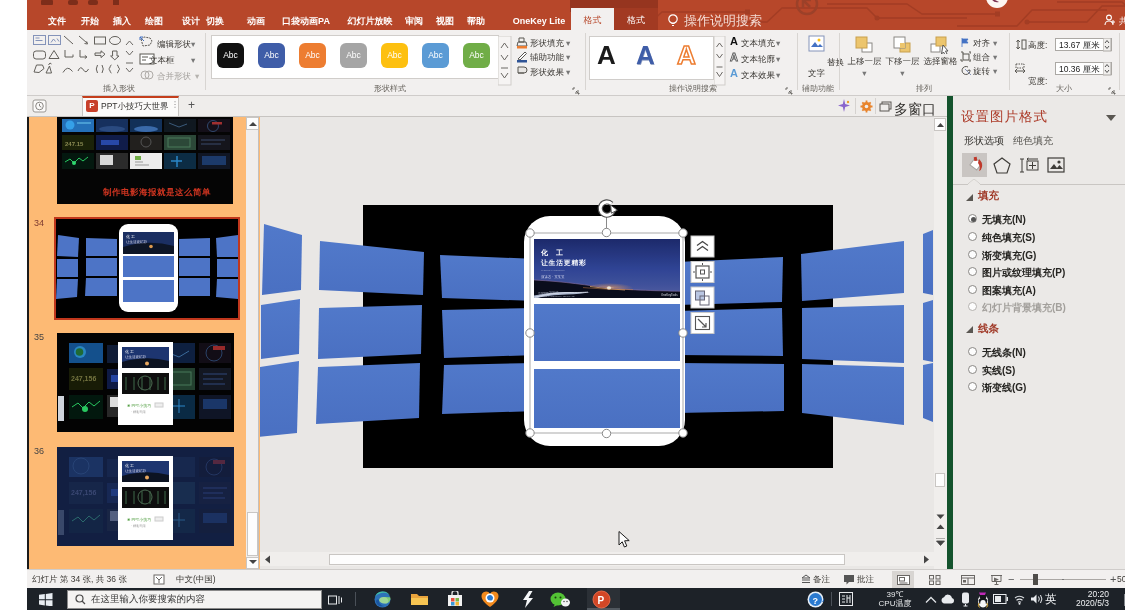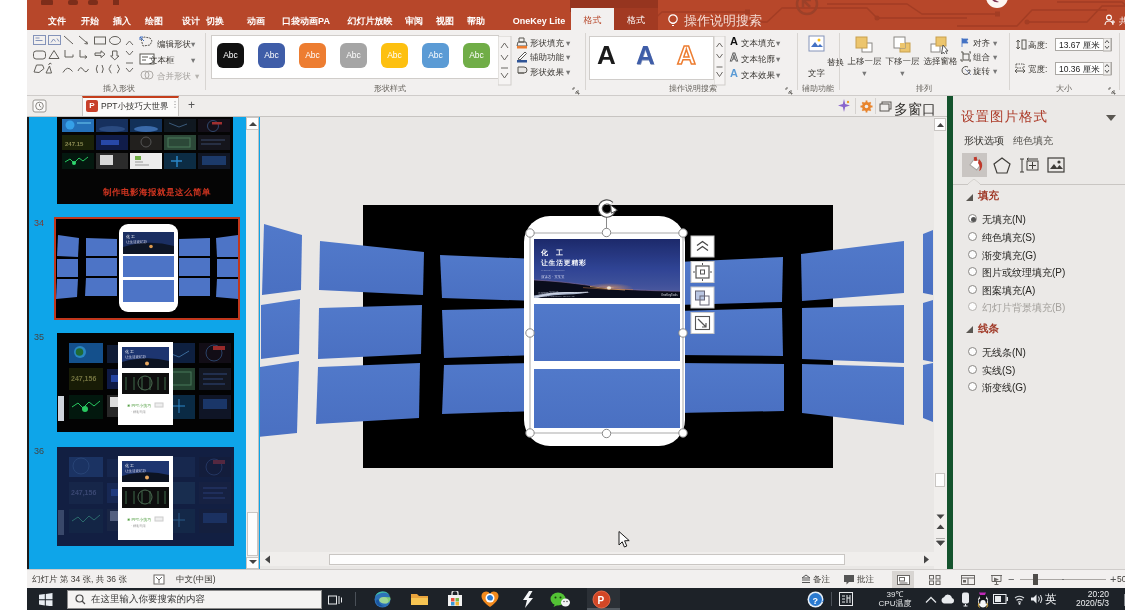--- a/index.html
+++ b/index.html
@@ -23,32 +23,32 @@
 .gallery { position:absolute; background:#fff; border:1px solid #d0cdca; }
 .abcbtn { position:absolute; top:13px; width:27px; height:25px; border-radius:6px; color:#fff; font-size:8.5px; text-align:center; line-height:25px; }
 .rbtxt { position:absolute; font-size:8.5px; color:#3b3834; white-space:nowrap; }
 .bigbtn { position:absolute; top:4px; width:37px; height:58px; text-align:center; font-size:8.5px; color:#3b3834; }
 .spinbox { position:absolute; width:57px; height:13px; background:#fff; border:1px solid #aba8a4; font-size:8.5px; color:#222; line-height:12px; padding-left:3px; }
 
 
 #docbar { left:0; top:96px; width:920px; height:21px; background:#efedeb; border-bottom:1px solid #c7c4c1; }
 
 
-#leftpanel { left:0; top:117px; width:233px; height:452px; background:#0ea5e9; }
+#leftpanel { left:0; top:117px; width:233px; height:452px; background:#fdba74; }
 #canvas { left:233px; top:117px; width:674px; height:452px; background:#e9e7e5; }
 #rightpane { left:920px; top:96px; width:205px; height:473px; background:#ebe9e7; border-left:6px solid #14532d; }
 
 
 #statusbar { left:0; top:569px; width:1125px; height:19px; background:#f2f0ef; border-top:1px solid #cfccca; font-size:8.5px; color:#3b3834; }
 
 
 #taskbar { left:0; top:588px; width:1125px; height:22px; background:#1d2228; }
 
 .radio { position:absolute; width:9px; height:9px; border:1px solid #8a8885; border-radius:50%; background:#fdfdfd; }
-.rlabel { position:absolute; font-size:10px; color:#262522; white-space:nowrap; }
+.rlabel { position:absolute; font-size:10px; color:#262522; white-space:nowrap;font-weight:bold; }
 </style>
 </head>
 <body>
 <div id="page">
 
   <div class="abs" id="titlebar">
     <svg class="abs" style="left:540px;top:0" width="585" height="30">
       <g stroke="#a33d24" stroke-width="1.5" fill="none">
         <path d="M20 26 L80 26 L95 12 L180 12"></path>
         <path d="M120 22 L200 22 L215 8 L300 8 L310 18 L400 18"></path>
@@ -289,21 +289,21 @@
     <span class="rbtxt" style="left:1001px;top:10px">高度:</span>
     <div class="spinbox" style="left:1028px;top:8px">13.67 厘米</div>
     <svg class="abs" style="left:1076px;top:8px" width="9" height="14">
         <rect x="0" y="0" width="8" height="13" fill="#f1efed" stroke="#aba8a4"></rect>
         <path d="M2 5 l2 -2.5 l2 2.5 M2 8 l2 2.5 l2 -2.5" fill="none" stroke="#555"></path>
       </svg>
     <svg class="abs" style="left:987px;top:33px" width="13" height="11">
         <path d="M1 8 h10 M1 8 l2 -2 M1 8 l2 2 M11 8 l-2 -2 M11 8 l-2 2" stroke="#595651" fill="none"></path>
         <rect x="2" y="1" width="8" height="4" fill="none" stroke="#595651" stroke-dasharray="1.5 1"></rect>
       </svg>
-    <span class="rbtxt" style="left:1001px;top:34px">宽度:</span>
+    <span class="rbtxt" style="left:1001px;top:46px">宽度:</span>
     <div class="spinbox" style="left:1028px;top:32px">10.36 厘米</div>
     <svg class="abs" style="left:1076px;top:32px" width="9" height="14">
         <rect x="0" y="0" width="8" height="13" fill="#f1efed" stroke="#aba8a4"></rect>
         <path d="M2 5 l2 -2.5 l2 2.5 M2 8 l2 2.5 l2 -2.5" fill="none" stroke="#555"></path>
       </svg>
     <span class="glabel" style="left:1037px">大小</span>
     <svg class="abs" style="left:1081px;top:57px" width="8" height="8">
         <path d="M1 1 h2 M1 1 v2 M6 3 v3 h-3 M4 4 l3 3 M7 6 v1 h-1" stroke="#6b6864" fill="none"></path>
       </svg>
     <div class="vsep" style="left:1092px"></div>

